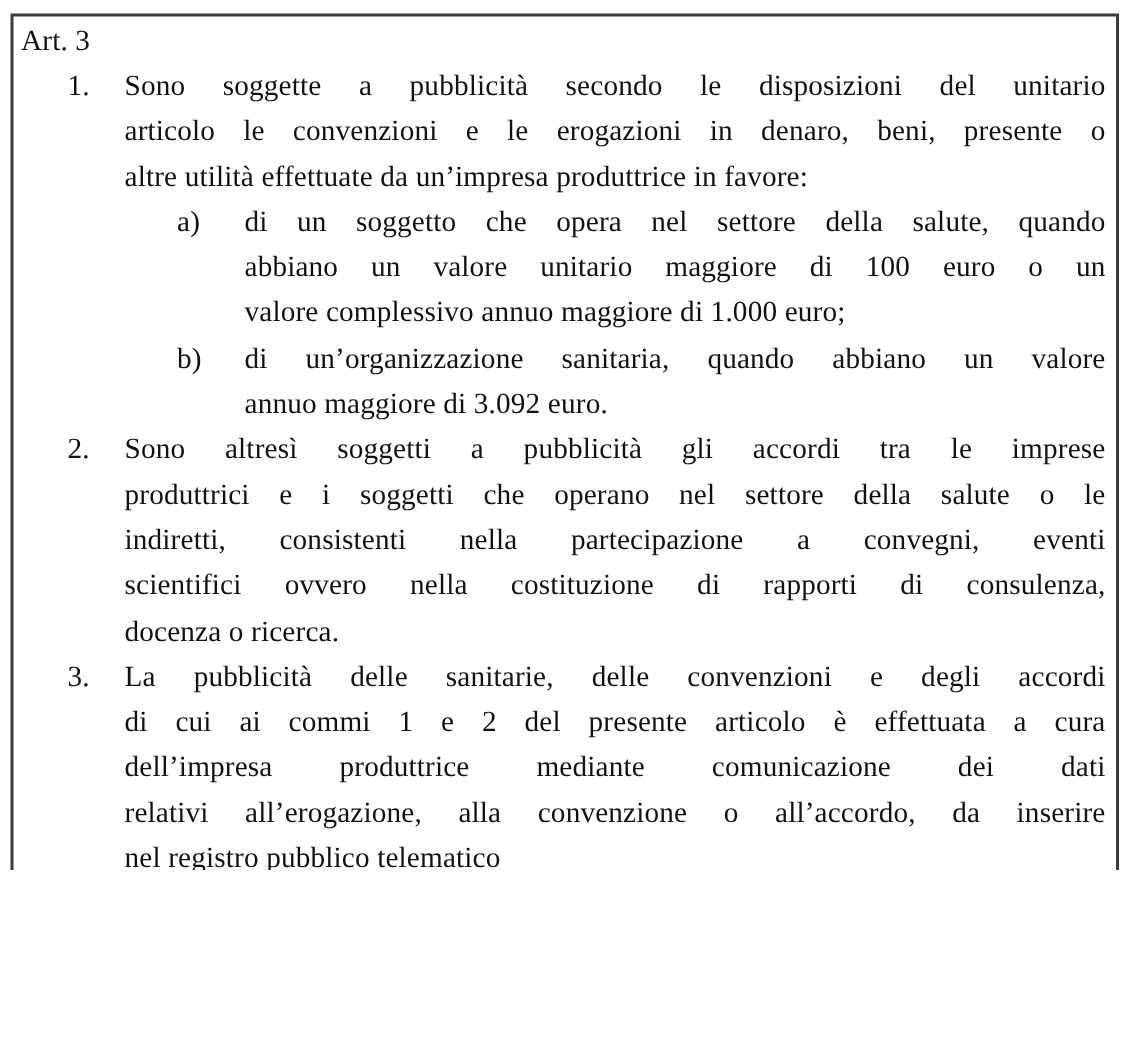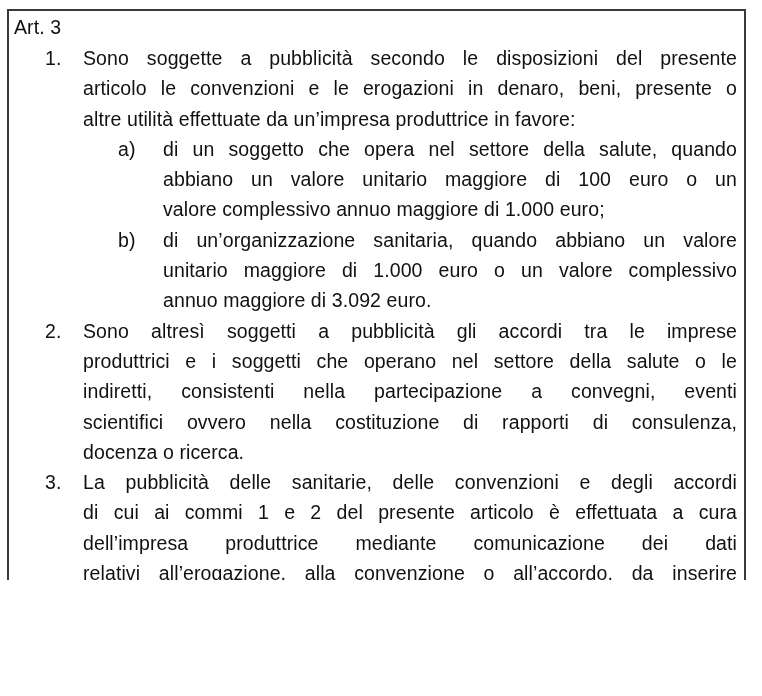--- a/index.html
+++ b/index.html
@@ -9,20 +9,21 @@
     height: 696px;
     background: #ffffff;
     font-family: "Liberation Sans", sans-serif;
     color: #111111;
   }
   .page {
     position: relative;
     width: 762px;
     height: 580px;
     overflow: hidden;
+    font-family: Liberation Serif, serif;
   }
   .frame {
     position: absolute;
     left: 7px;
     top: 9px;
     width: 739px;
     height: 675px;
     border: 2.5px solid #3a3a3a;
     box-sizing: border-box;
   }
@@ -74,35 +75,34 @@
 <body>
 
 <div class="page">
   <div class="frame"></div>
   <div class="content">
 
     <div class="title">Art. 3</div>
 
     <div class="item">
       <span class="marker">1.</span>
-      <div class="line">Sono soggette a pubblicità secondo le disposizioni del presente</div>
+      <div class="line">Sono soggette a pubblicità secondo le disposizioni del unitario</div>
       <div class="line">articolo le convenzioni e le erogazioni in denaro, beni, presente o</div>
       <div class="line last">altre utilità effettuate da un’impresa produttrice in favore:</div>
 
       <div class="sub">
         <span class="marker">a)</span>
         <div class="line">di un soggetto che opera nel settore della salute, quando</div>
         <div class="line">abbiano un valore unitario maggiore di 100 euro o un</div>
         <div class="line last">valore complessivo annuo maggiore di 1.000 euro;</div>
       </div>
 
       <div class="sub">
         <span class="marker">b)</span>
         <div class="line">di un’organizzazione sanitaria, quando abbiano un valore</div>
-        <div class="line">unitario maggiore di 1.000 euro o un valore complessivo</div>
         <div class="line last">annuo maggiore di 3.092 euro.</div>
       </div>
     </div>
 
     <div class="item">
       <span class="marker">2.</span>
       <div class="line">Sono altresì soggetti a pubblicità gli accordi tra le imprese</div>
       <div class="line">produttrici e i soggetti che operano nel settore della salute o le</div>
       <div class="line">indiretti, consistenti nella partecipazione a convegni, eventi</div>
       <div class="line">scientifici ovvero nella costituzione di rapporti di consulenza,</div>

